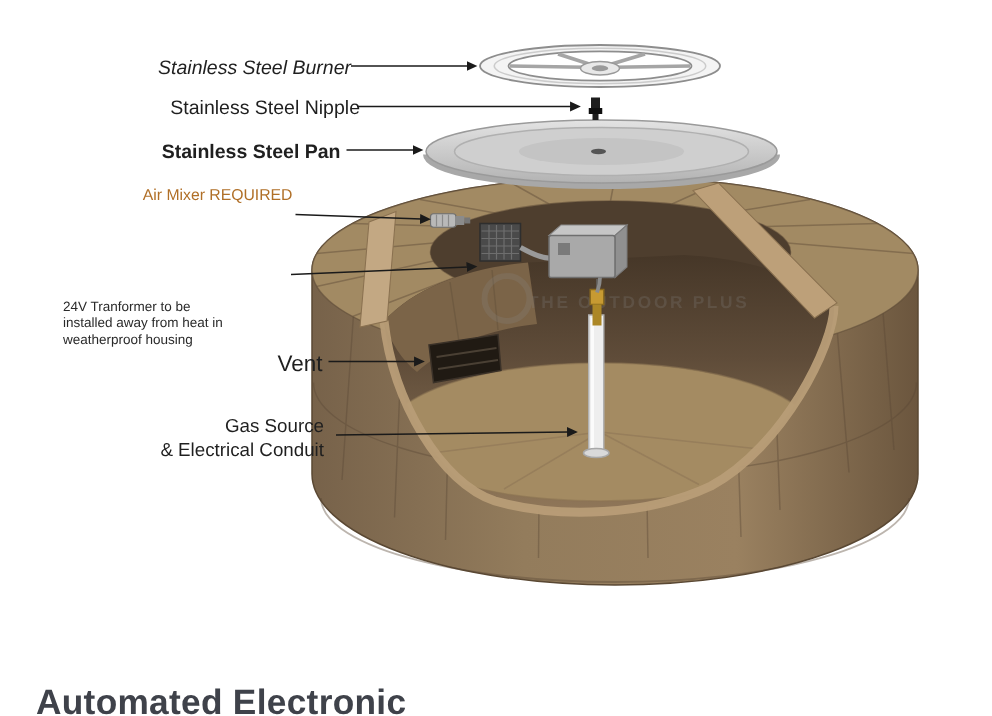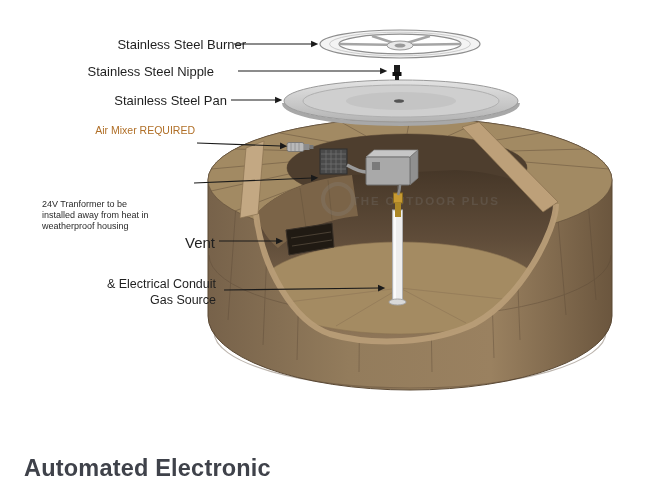--- a/index.html
+++ b/index.html
@@ -3,23 +3,23 @@
 <meta charset="utf-8">
 <style>
   html,body{margin:0;padding:0;background:#ffffff;}
   .canvas{
     position:relative;width:661px;height:477px;background:#ffffff;overflow:hidden;
     font-family:"Liberation Sans","DejaVu Sans",sans-serif;
   }
   .canvas svg{position:absolute;left:0;top:0;}
   .callout{position:absolute;color:#1f1f1f;font-size:13px;line-height:1.22;z-index:2;}
   .right{text-align:right;}
-  .lbl-burner{right:415px;top:37px;}
-  .lbl-nipple{right:447px;top:64px;}
-  .lbl-pan{right:434px;top:93px;}
+  .lbl-burner{right:427px;top:37px;font-style:italic;}
+  .lbl-nipple{right:421px;top:64px;}
+  .lbl-pan{right:434px;top:93px;font-weight:bold;}
   .lbl-mixer{right:466px;top:124px;font-size:10.5px;color:#b06f27;text-align:left;line-height:1.3;}
   .lbl-ignition{left:47px;top:171px;font-size:11.5px;line-height:1.22;}
   .lbl-ignition-note{left:42px;top:199px;width:118px;font-size:9px;line-height:1.22;text-align:left;white-space:pre-line;color:#2a2a2a;}
   .lbl-vent{right:446px;top:234px;font-size:15px;}
   .lbl-gas{right:445px;top:277px;font-size:12.5px;line-height:1.25;}
   .title{
     position:absolute;left:24px;top:391px;z-index:2;
     font-size:23.5px;font-weight:700;color:#3f424a;line-height:1.32;
     white-space:pre;letter-spacing:.2px;
   }
@@ -210,22 +210,22 @@
 
   <div class="callout lbl-ignition">
   </div>
   <div class="callout lbl-ignition-note">24V Tranformer to be
 installed away from heat in
 weatherproof housing</div>
 
   <div class="callout right lbl-vent">Vent</div>
 
   <div class="callout right lbl-gas">
+    <div>Gas Source</div>
     <div>&amp; Electrical Conduit</div>
-    <div>Gas Source</div>
   </div>
 
   <div class="title">
     <div>Automated Electronic</div>
     
   </div>
 
 </div>
 
 </body></html>

